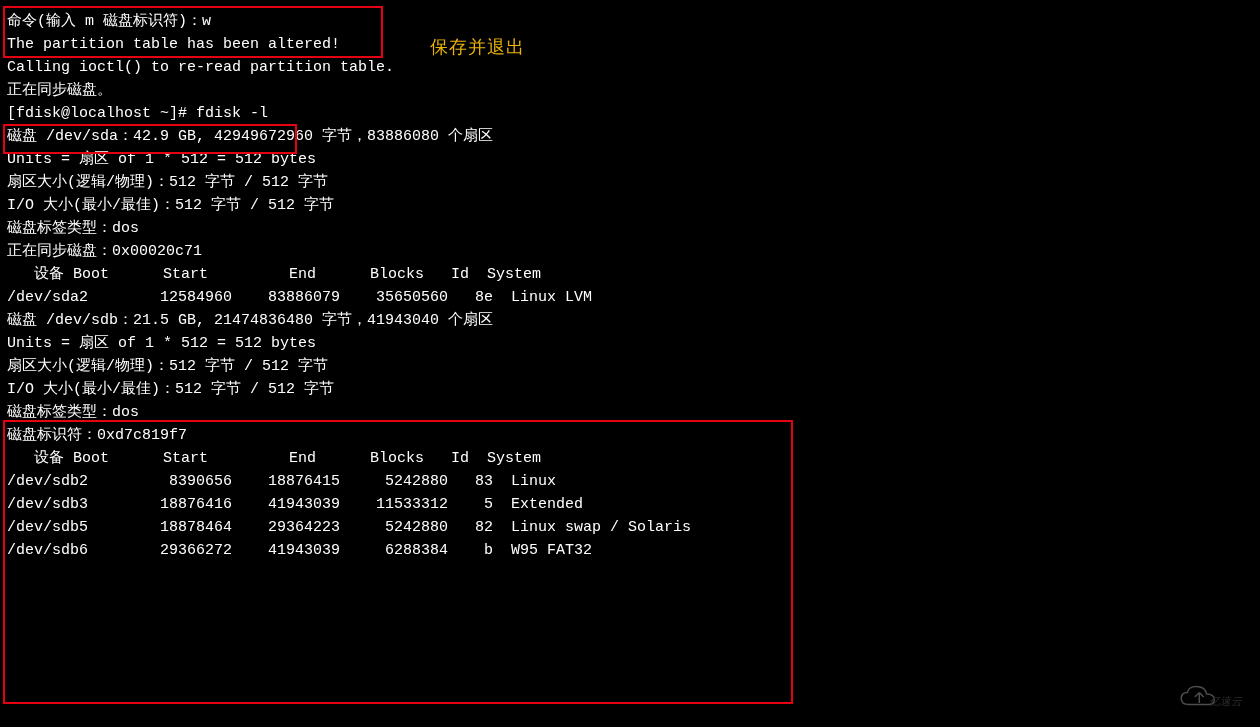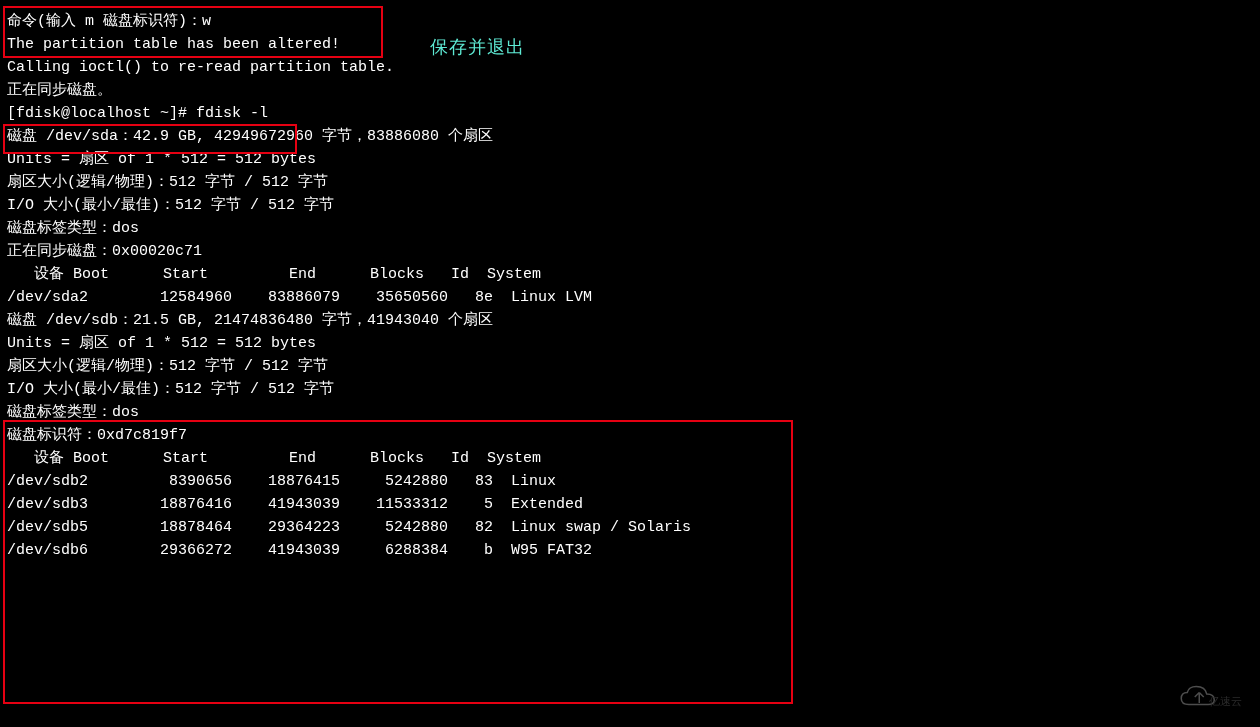--- a/index.html
+++ b/index.html
@@ -38,36 +38,37 @@
       border: 2px solid #e60012;
       position: absolute;
       top: 420px;
       left: 3px;
       width: 790px;
       height: 284px;
       pointer-events: none;
     }
     .annotation {
       position: absolute;
-      color: #5eead4;
+      color: #eab308;
       font-size: 18px;
       font-family: "SimSun", "Microsoft YaHei", sans-serif;
       letter-spacing: 1px;
     }
     .annotation-1 { top: 36px; left: 430px; }
     .watermark {
       position: absolute;
       right: 10px;
       bottom: 10px;
       width: 100px;
       height: 40px;
       opacity: 0.5;
       display: flex;
       align-items: center;
       justify-content: center;
+      font-style: italic;
     }
     .watermark-cloud {
       width: 70px;
       height: 30px;
       position: relative;
     }
     .watermark-text {
       position: absolute;
       color: #555;
       font-size: 11px;

